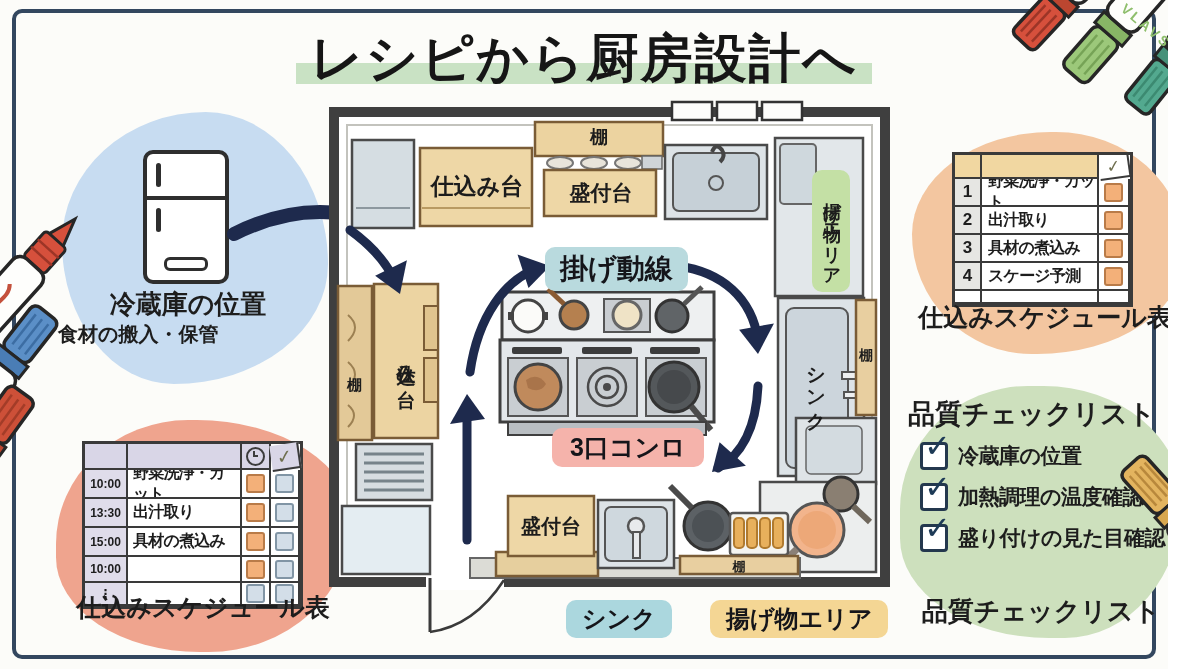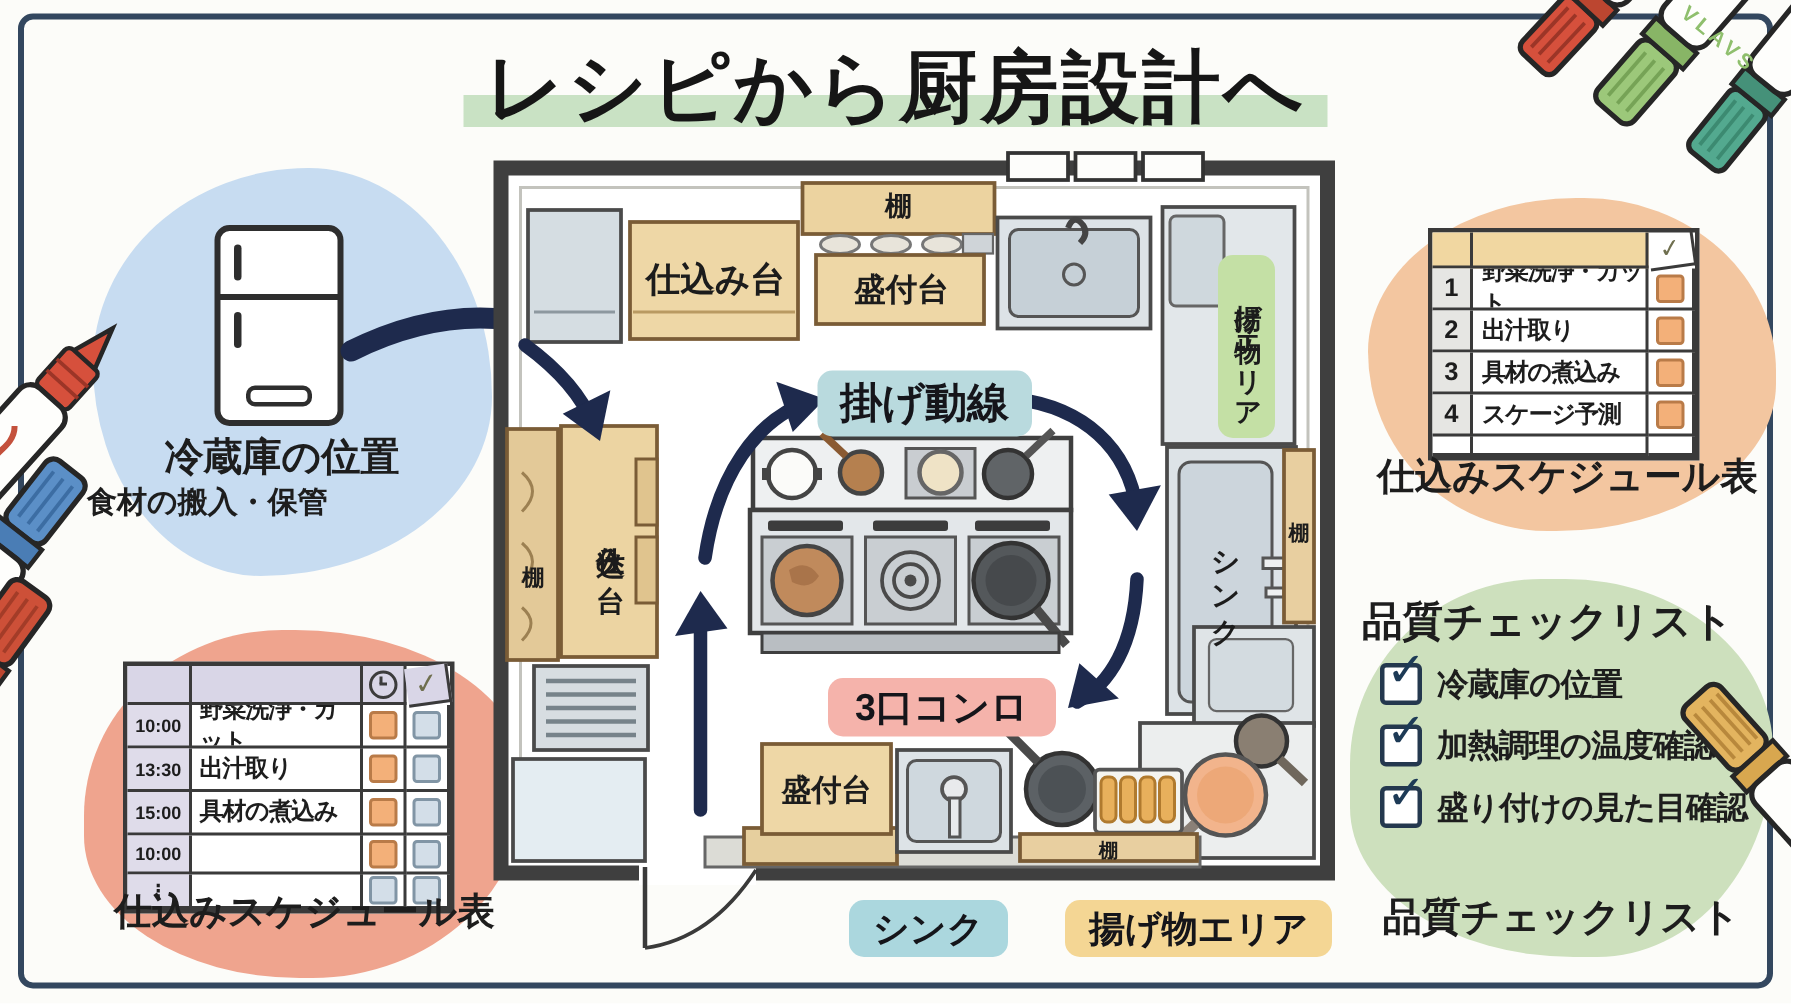--- a/index.html
+++ b/index.html
@@ -1,17 +1,17 @@
 <!DOCTYPE html>
 <html><head>
 <meta charset="utf-8">
 <style>
   html,body{margin:0;padding:0;background:#ffffff;}
   body{font-family:"Liberation Sans","DejaVu Sans",sans-serif;color:#1d1d1d;}
-  .canvas{position:relative;width:1168px;height:669px;background:#fcfcf9;overflow:hidden;padding-left:26px;}
+  .canvas{position:relative;width:1168px;height:669px;background:#fcfcf9;overflow:hidden;}
   .frame{position:absolute;left:12px;top:9px;right:12px;bottom:10px;border:4px solid #33475f;border-radius:10px;pointer-events:none;}
   
   .title{position:absolute;left:0;right:0;top:24px;text-align:center;font-size:52px;font-weight:900;letter-spacing:2px;color:#161616;}
   .title span{background:linear-gradient(to bottom,transparent 58%,#c9e2c4 58%,#c9e2c4 94%,transparent 94%);padding:0 14px;}
   
   .blob{position:absolute;}
   .blob::after{content:"";position:absolute;inset:-14px;background:inherit;opacity:.45;border-radius:inherit;z-index:-1;}
   .blob-blue{left:62px;top:112px;width:266px;height:272px;background:#c7dcf1;border-radius:54% 46% 58% 42%/48% 56% 44% 52%;}
   .blob-salmon{left:56px;top:420px;width:296px;height:232px;background:#efa48e;border-radius:46% 54% 50% 50%/55% 45% 58% 42%;}
   .blob-orange{left:912px;top:132px;width:272px;height:222px;background:#f3c6a0;border-radius:52% 48% 55% 45%/47% 53% 45% 55%;}
@@ -52,21 +52,21 @@
   .cbox{position:relative;width:22px;height:22px;background:#fff;border:3.5px solid #24384e;border-radius:4px;flex:none;}
   .cbox span{position:absolute;left:1px;top:-15px;font-size:32px;font-weight:900;color:#1d3a56;line-height:1;}
   .qtext{font-size:21px;font-weight:700;letter-spacing:-0.5px;}
   .qcaption{position:absolute;left:898px;top:594px;width:286px;text-align:center;font-size:26px;font-weight:900;}
   
   .plan{position:absolute;left:320px;top:100px;width:580px;height:545px;}
   .plabel{position:absolute;font-weight:800;color:#1c1c1c;text-align:center;}
   .vt{writing-mode:vertical-rl;text-orientation:upright;letter-spacing:1px;display:flex;align-items:center;justify-content:center;}
   .pill{position:absolute;font-weight:900;border-radius:10px;color:#15151a;}
   .pill-flow{left:545px;top:247px;background:#b9dade;font-size:28px;padding:3px 15px;}
-  .pill-stove{left:552px;top:428px;background:#f5b3ab;font-size:25px;padding:3px 18px;margin-top:24px;}
+  .pill-stove{left:552px;top:428px;background:#f5b3ab;font-size:25px;padding:3px 18px;}
   .pill-sink{left:566px;top:600px;background:#abd7de;font-size:24px;padding:3px 16px;}
   .pill-fry{left:710px;top:600px;background:#f4d694;font-size:24px;padding:3px 16px;}
   .marker-svg{position:absolute;pointer-events:none;}
   .brand{position:absolute;left:1116px;top:18px;transform:rotate(40deg);color:#8fbf6d;font-size:14px;font-weight:900;letter-spacing:3px;}
 </style>
 </head>
 <body>
 
 <div class="canvas">
 

